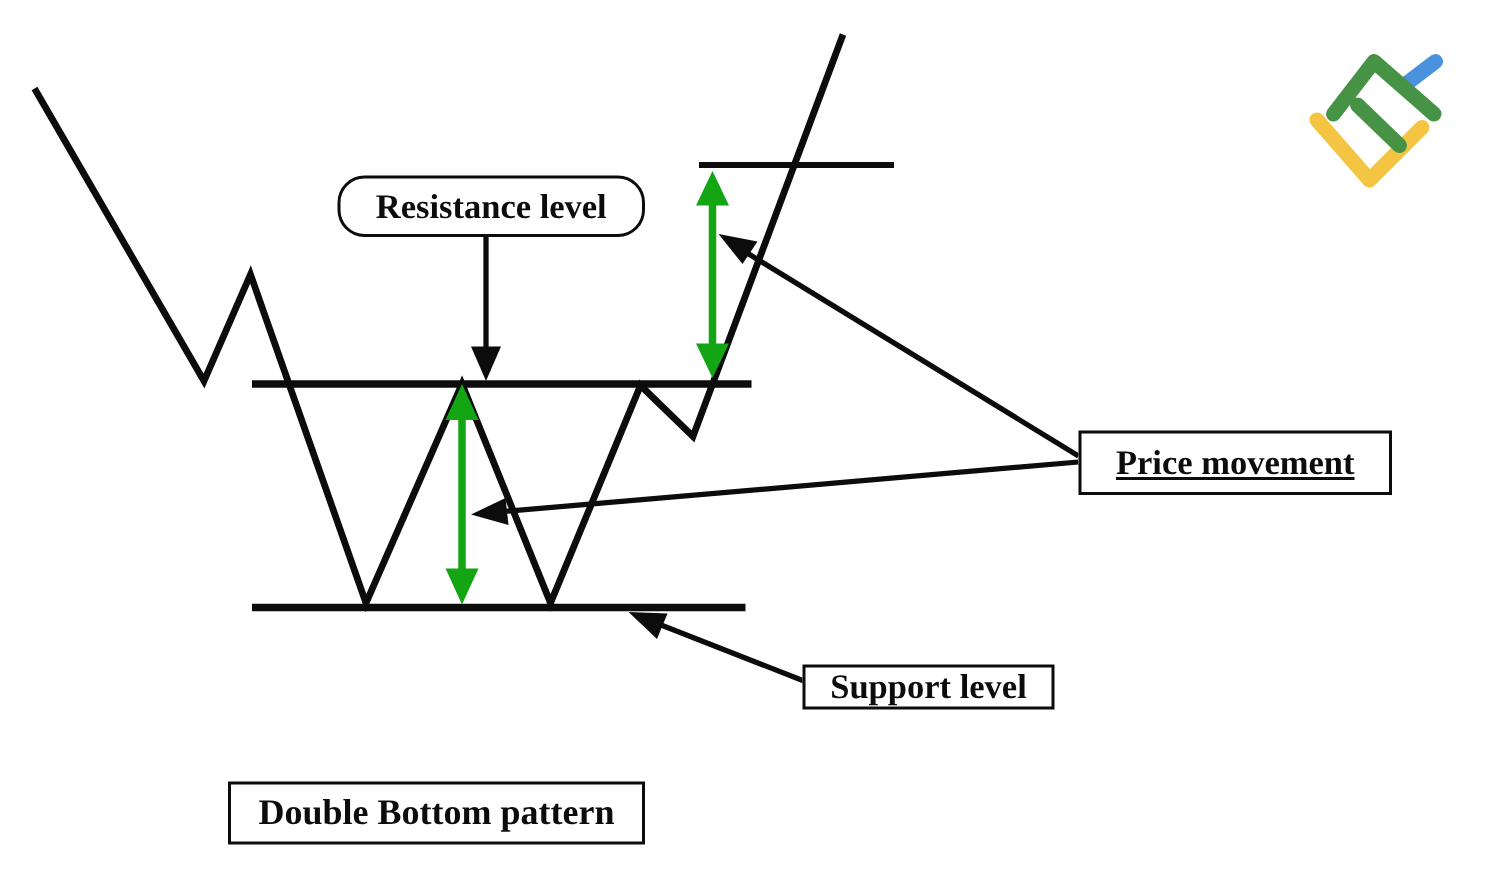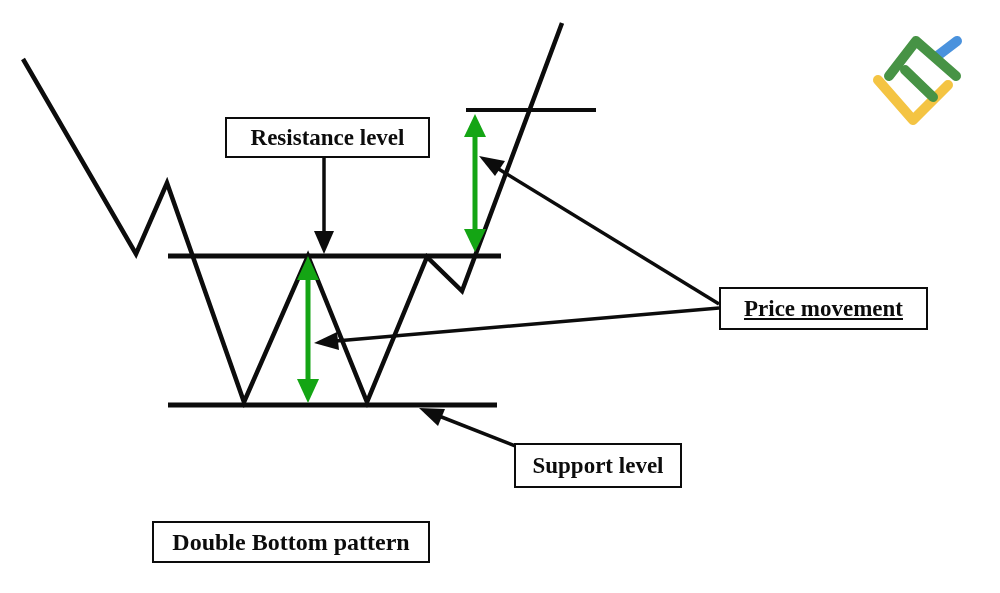--- a/index.html
+++ b/index.html
@@ -74,21 +74,21 @@
     </g>
 
     <g fill="none" stroke-linecap="round" stroke-linejoin="round">
       <polyline points="878,80 913,120 948,85" stroke-width="10" stroke="#f4c443"></polyline>
       <line x1="936" y1="57" x2="957" y2="41" stroke-width="10" stroke="#4a92dd"></line>
       <polyline points="889,76 916,41 956,76" stroke-width="10" stroke="#479345"></polyline>
       <line x1="905" y1="70" x2="933" y2="97" stroke-width="10" stroke="#479345"></line>
     </g>
   </svg>
 
-  <div class="label-box" style="left:225px;top:117px;width:205px;height:41px;">Resistance level</div>
+  <div class="label-box" style="left:225px;top:117px;width:205px;height:41px;border-radius:18px;">Resistance level</div>
 
   <div class="label-box" style="left:719px;top:287px;width:209px;height:43px;text-decoration:underline;">Price movement</div>
 
-  <div class="label-box" style="left:514px;top:443px;width:168px;height:45px;">Support level</div>
+  <div class="label-box" style="left:535px;top:443px;width:168px;height:30px;">Support level</div>
 
   <div class="label-box caption-box" style="left:152px;top:521px;width:278px;height:42px;">Double Bottom pattern</div>
 
 </div>
 
 </body></html>

